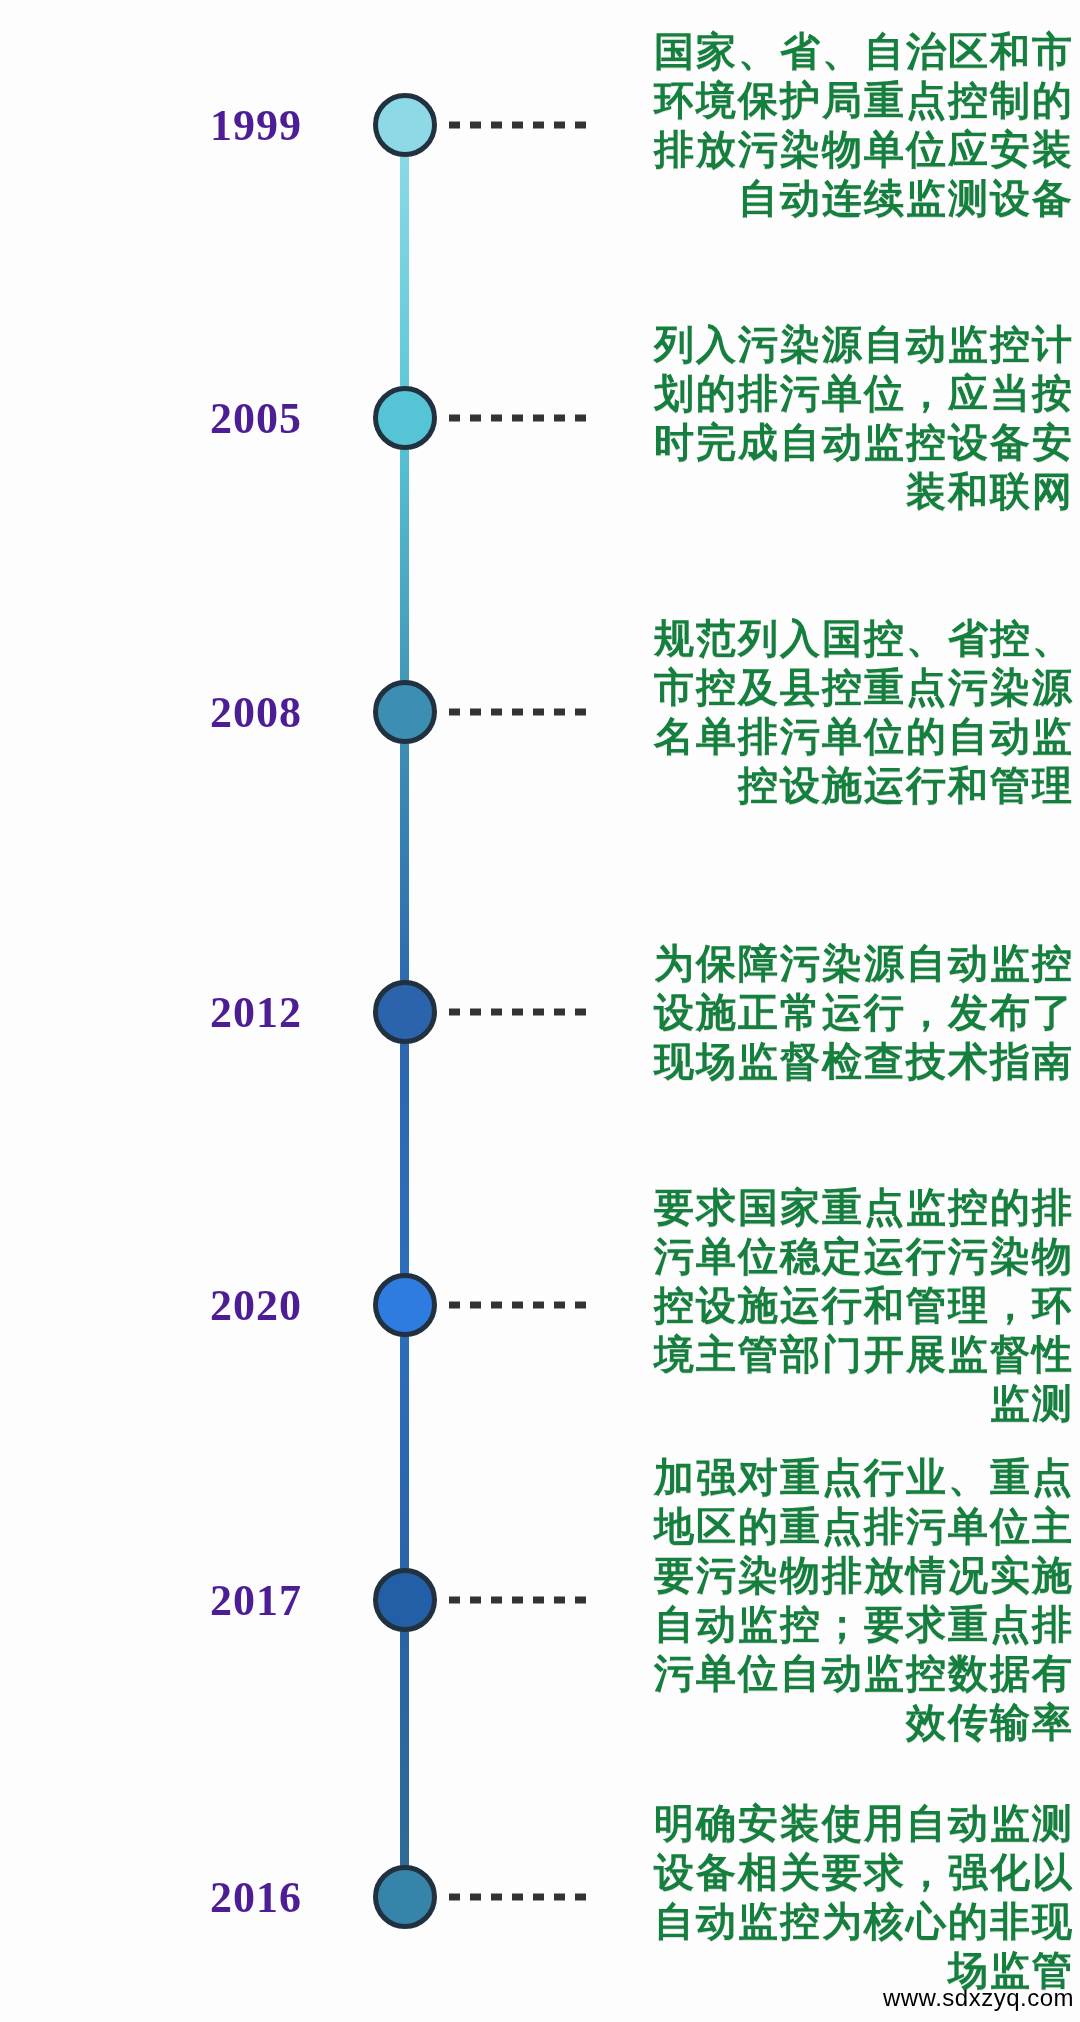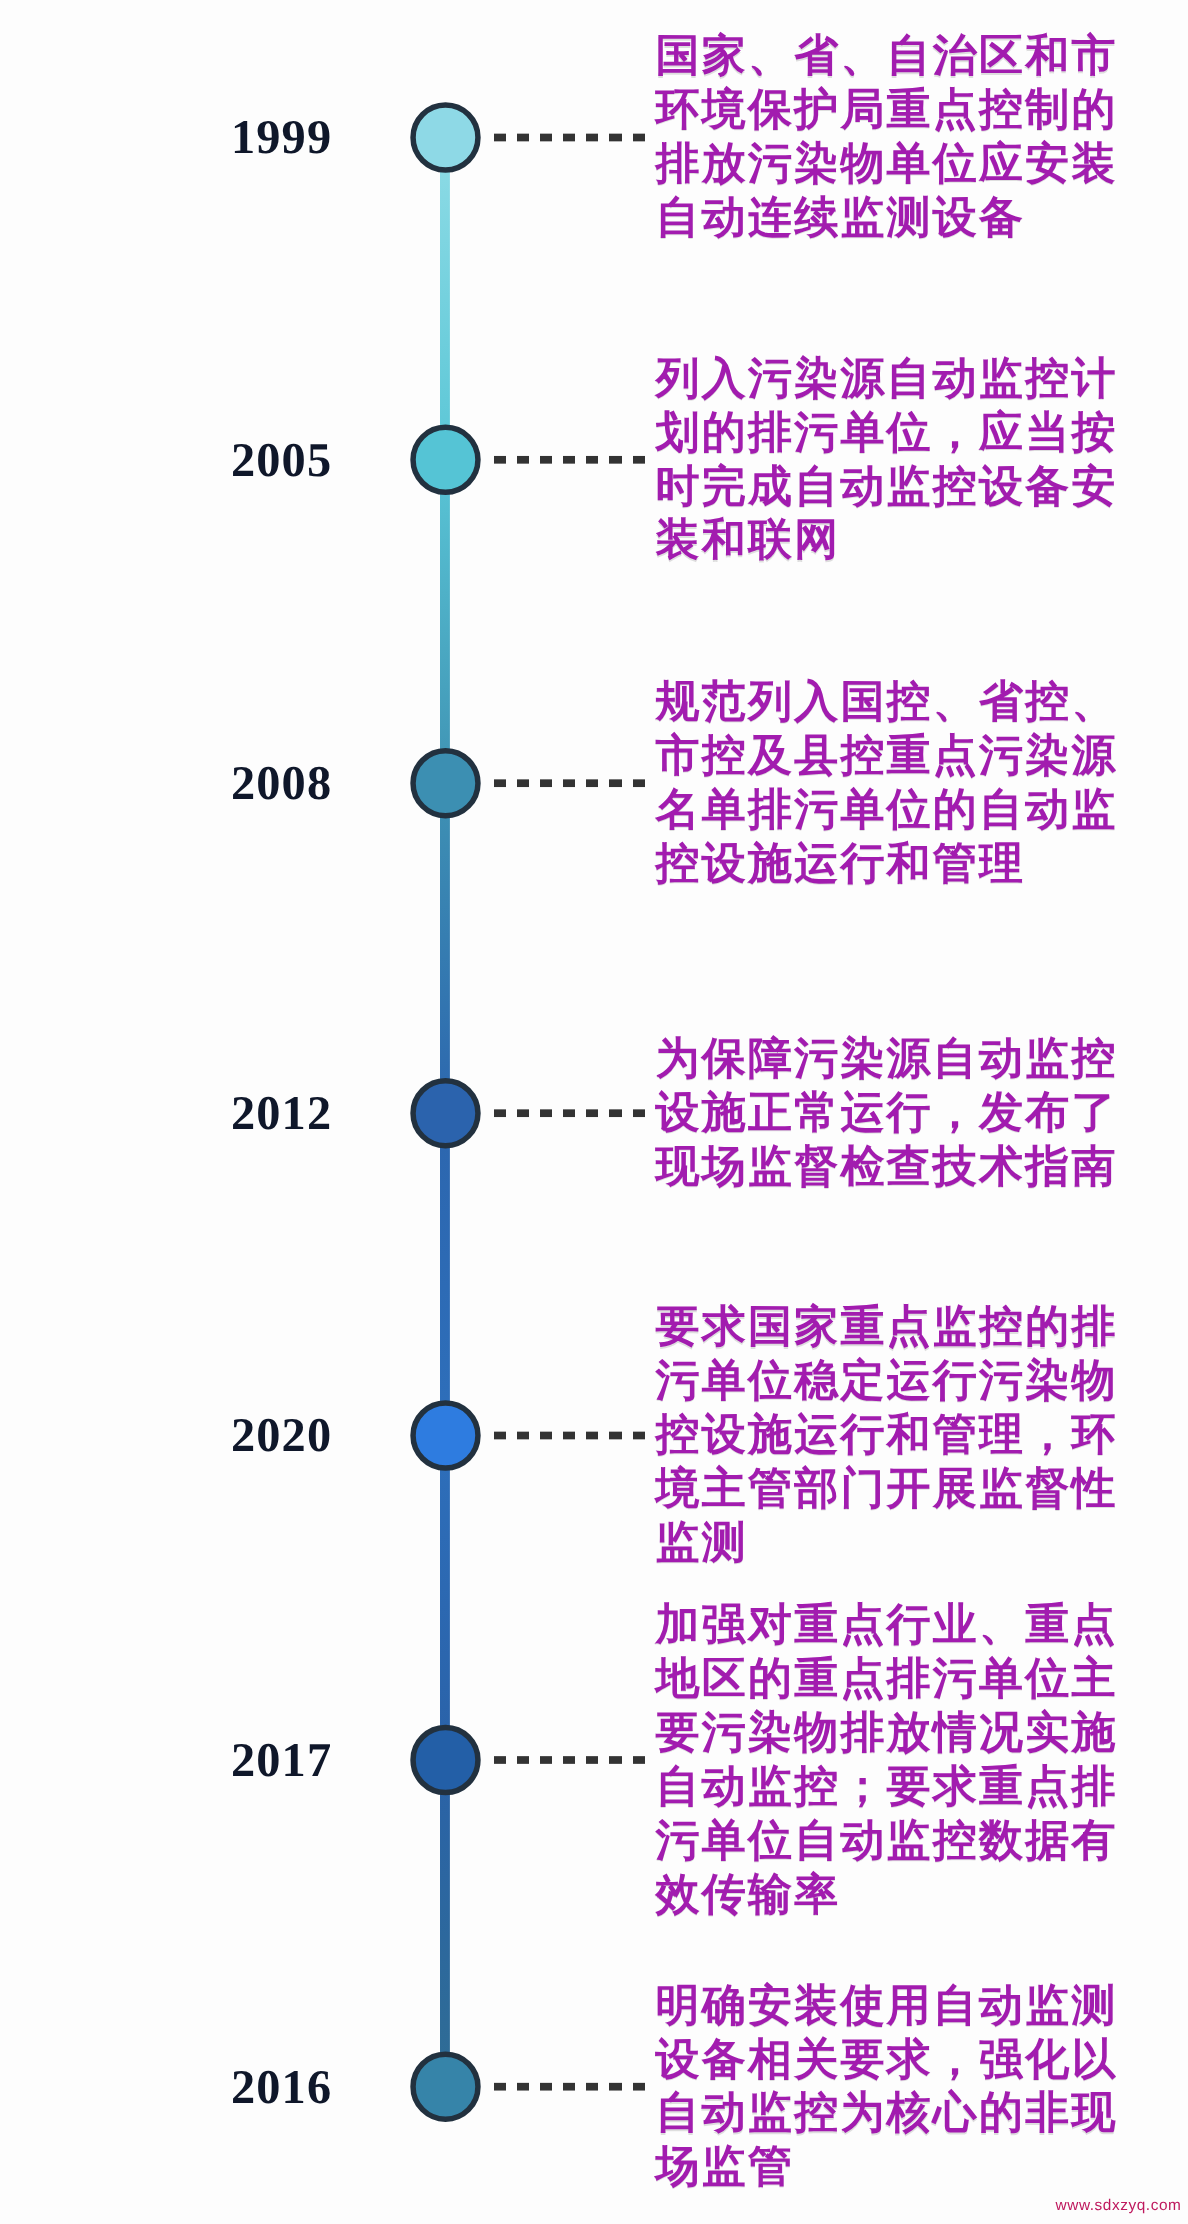--- a/index.html
+++ b/index.html
@@ -41,21 +41,21 @@
   }
   .event > * { position: absolute; transform: translateY(-50%); }
 
   .year {
     left: 100px;
     width: 202px;
     text-align: right;
     font-family: "Liberation Serif", serif;
     font-weight: bold;
     font-size: 44px;
-    color: #0f172a;
+    color: #4c1d95;
     letter-spacing: 1px;
   }
 
   .node {
     left: 373px;
     width: 64px;
     height: 64px;
     border-radius: 50%;
     border: 5px solid #22313f;
   }
@@ -70,30 +70,31 @@
   }
 
   .desc {
     left: 596px;
     width: 478px;
     white-space: pre-line;
     font-weight: bold;
     font-size: 40px;
     line-height: 49px;
     letter-spacing: 2px;
-    color: #a21caf;
+    color: #15803d;
     text-shadow: 0 1px 0 rgba(0,0,0,0.12);
+    text-align: right;
   }
 
   .watermark {
     position: absolute;
     right: 6px;
     bottom: 10px;
-    font-size: 14px;
-    color: #be185d;
+    font-size: 24px;
+    color: #000000;
     letter-spacing: 0.5px;
   }
 </style>
 </head>
 <body>
 
 <div class="canvas">
 
   <div class="timeline-line"></div>
 

